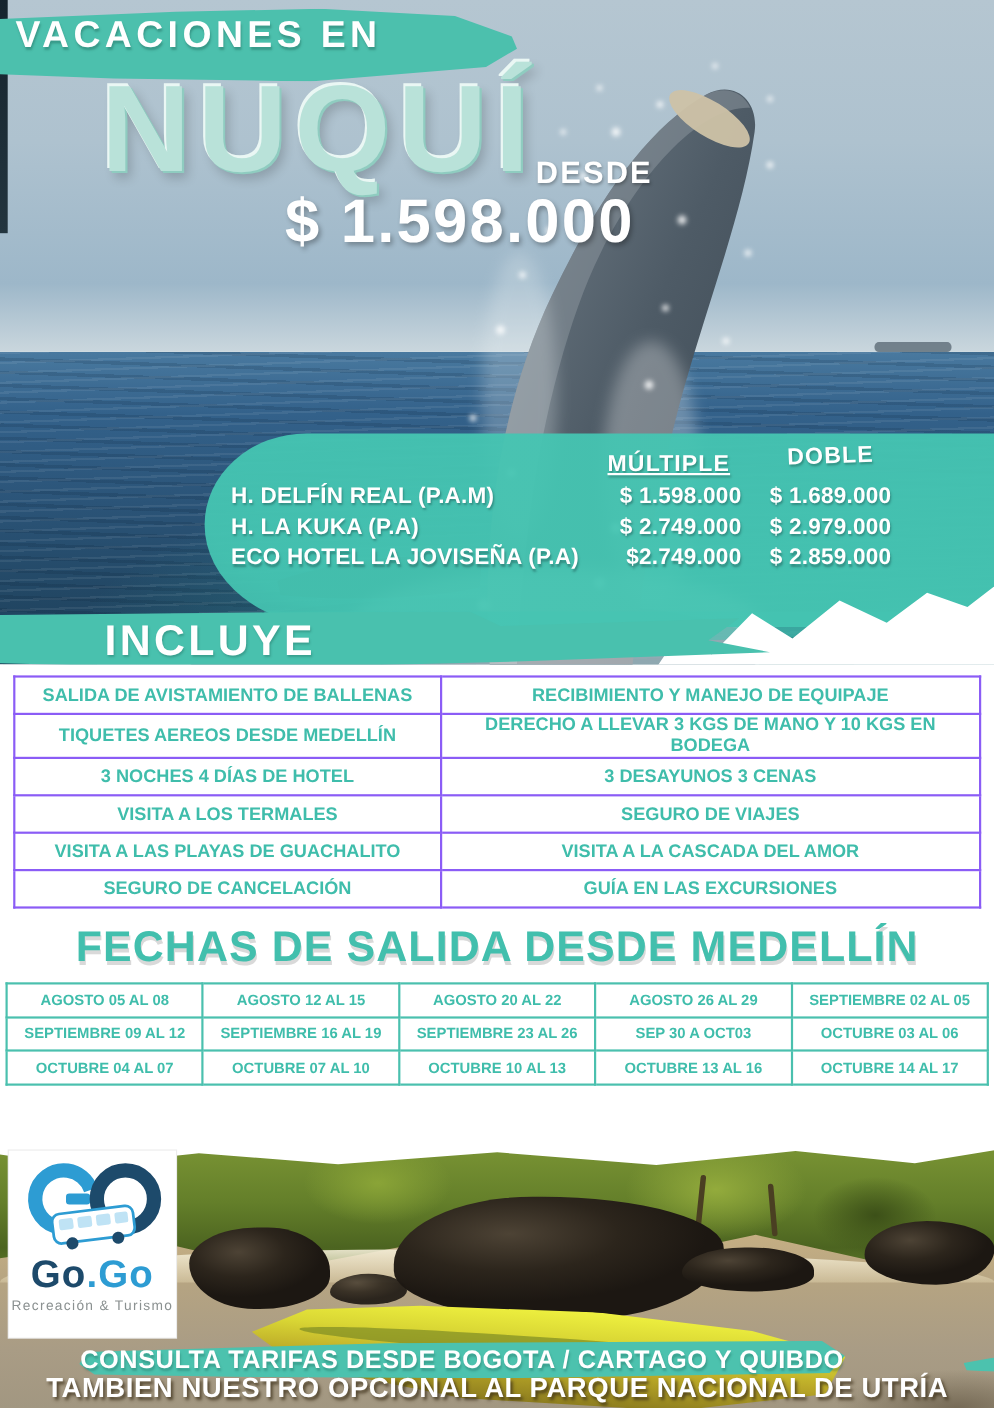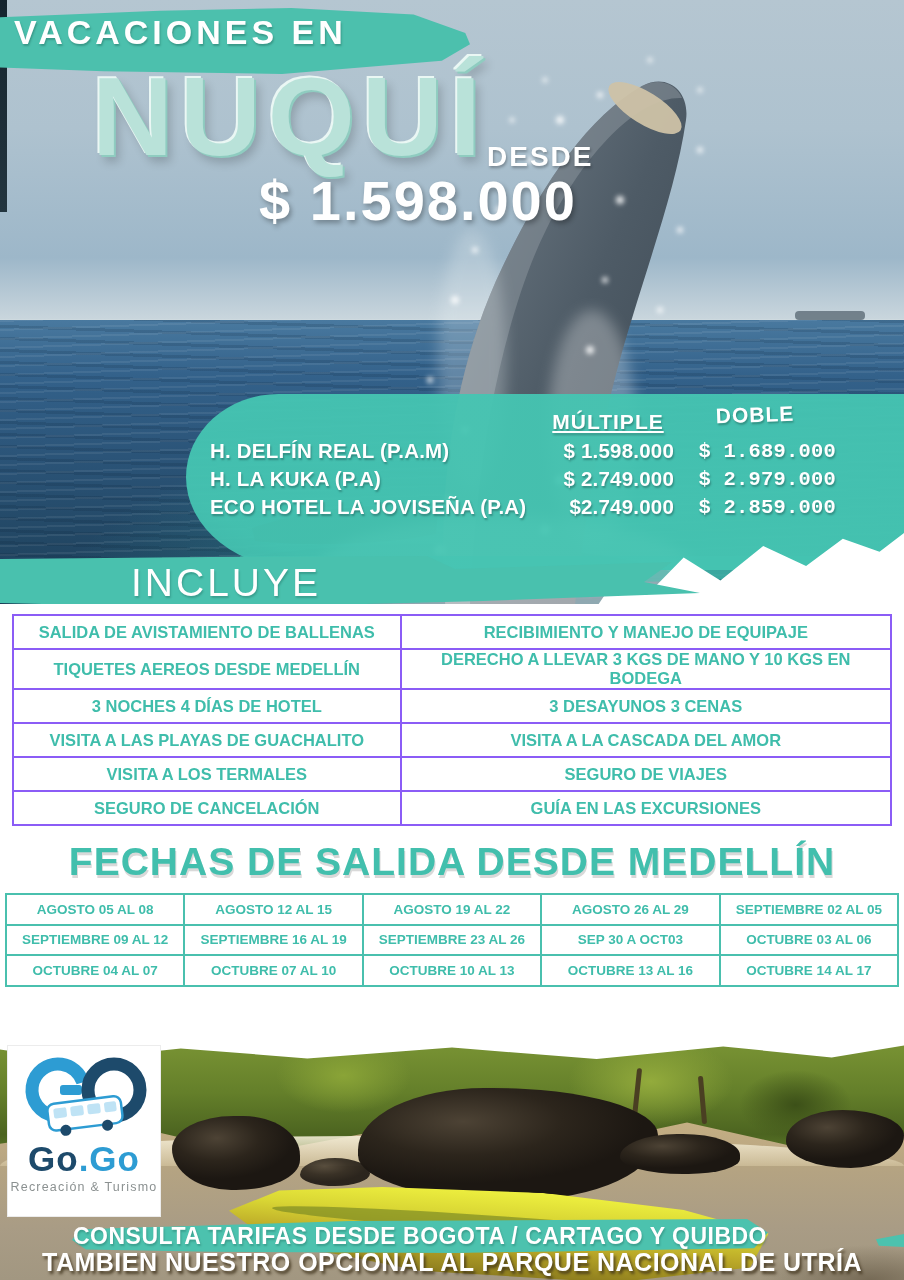--- a/index.html
+++ b/index.html
@@ -56,32 +56,32 @@
     color:#ffffff;}
   .price-hdr{position:absolute;font-size:21px;font-weight:800;letter-spacing:1px;
     text-align:center;text-shadow:1px 2px 2px rgba(20,70,60,0.4);}
   .hdr-mult{left:332px;width:132px;top:-27px;text-decoration:underline;}
   .hdr-doble{left:464px;width:162px;top:-34px;transform:rotate(-2deg);}
   .price-row{display:flex;height:28px;align-items:center;}
   .price-row span{white-space:nowrap;font-weight:800;font-size:20.5px;letter-spacing:0.2px;
     text-shadow:1px 2px 2px rgba(20,60,60,0.4);}
   .col-name{flex:1;min-width:0;text-align:left;}
   .col-mult{width:132px;text-align:right;}
-  .col-doble{width:162px;text-align:right;font-family:Liberation Mono, monospace;}
+  .col-doble{width:162px;text-align:center;}
 
   
   .white-wedge{position:absolute;left:598px;top:533px;width:306px;height:72px;background:#ffffff;
     clip-path:polygon(0 100%,6% 62%,16% 86%,28% 34%,40% 66%,54% 18%,68% 46%,80% 8%,92% 26%,100% 0,100% 100%);}
 
   
   .incluye-band{position:absolute;left:0;top:556px;width:700px;height:50px;background:#49c1ae;
     clip-path:polygon(0 6%,30% 2%,61% 0,65% 26%,96% 12%,92% 52%,100% 74%,69% 90%,41% 100%,12% 98%,0 94%);}
   .incluye-text{position:absolute;left:95px;top:560px;line-height:46px;
-    font-size:39px;font-weight:400;letter-spacing:3px;color:#ffffff;
-    text-shadow:1px 2px 2px rgba(20,80,70,0.3);margin-left:36px;}
+    font-size:39px;font-weight:700;letter-spacing:3px;color:#ffffff;
+    text-shadow:1px 2px 2px rgba(20,80,70,0.3);}
 
   
   table{border-collapse:collapse;background:#ffffff;}
   .includes-table{position:absolute;left:12px;top:614px;width:880px;table-layout:fixed;}
   .includes-table td{border:2px solid #8b5cf6;height:32px;text-align:center;
     color:#3fbdab;font-weight:700;font-size:16.5px;padding:0 4px;}
   .includes-table td:first-child{width:43%;}
 
   .fechas-title{position:absolute;left:0;top:840px;width:904px;margin:0;text-align:center;
     font-size:39px;font-weight:800;letter-spacing:1px;color:#42bfad;
@@ -253,41 +253,41 @@
         </tr>
         <tr>
           <td>TIQUETES AEREOS DESDE MEDELLÍN</td>
           <td>DERECHO A LLEVAR 3 KGS DE MANO Y 10 KGS EN BODEGA</td>
         </tr>
         <tr>
           <td>3 NOCHES 4 DÍAS DE HOTEL</td>
           <td>3 DESAYUNOS 3 CENAS</td>
         </tr>
         <tr>
+          <td>VISITA A LOS TERMALES</td>
+          <td>SEGURO DE VIAJES</td>
+        </tr>
+        <tr>
           <td>VISITA A LAS PLAYAS DE GUACHALITO</td>
           <td>VISITA A LA CASCADA DEL AMOR</td>
-        </tr>
-        <tr>
-          <td>VISITA A LOS TERMALES</td>
-          <td>SEGURO DE VIAJES</td>
         </tr>
         <tr>
           <td>SEGURO DE CANCELACIÓN</td>
           <td>GUÍA EN LAS EXCURSIONES</td>
         </tr>
       </tbody>
   </table>
 
   <h2 class="fechas-title">FECHAS DE SALIDA DESDE MEDELLÍN</h2>
   <table class="dates-table">
     <tbody>
         <tr>
           <td>AGOSTO 05 AL 08</td>
           <td>AGOSTO 12 AL 15</td>
-          <td>AGOSTO 19 AL 22</td>
+          <td>AGOSTO 20 AL 22</td>
           <td>AGOSTO 26 AL 29</td>
           <td>SEPTIEMBRE 02 AL 05</td>
         </tr>
         <tr>
           <td>SEPTIEMBRE 09 AL 12</td>
           <td>SEPTIEMBRE 16 AL 19</td>
           <td>SEPTIEMBRE 23 AL 26</td>
           <td>SEP 30 A OCT03</td>
           <td>OCTUBRE 03 AL 06</td>
         </tr>

